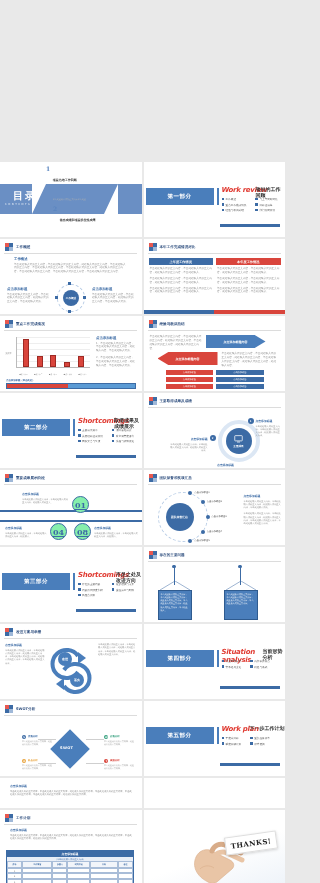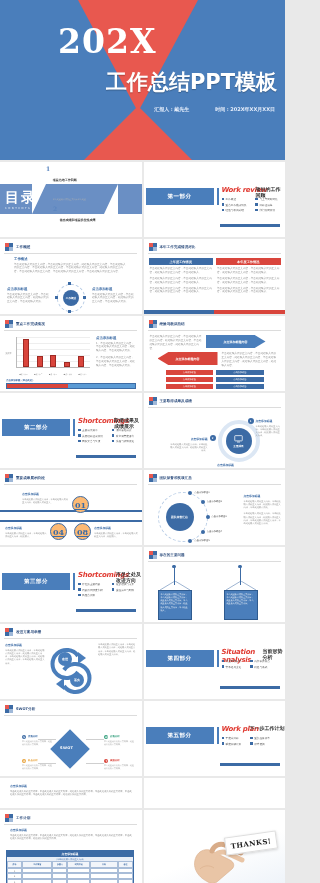--- a/index.html
+++ b/index.html
@@ -78,21 +78,21 @@
   .toc-band { position:absolute; left:0; top:22px; width:141.5px; height:30px; background:#6a8fc4; }
   .toc-band:before{
     content:""; position:absolute; left:32px; top:0; width:0; height:0;
     border-top:30px solid #fff; border-right:14px solid transparent;
   }
   .toc-band:after{
     content:""; position:absolute; left:104px; top:0; width:0; height:0;
     border-bottom:30px solid #fff; border-left:14px solid transparent;
   }
   .toc-word { position:absolute; left:5px; top:27px; color:#fff; z-index:4; }
-  .toc-word .cn { font-size:14px; font-weight:bold; letter-spacing:2px; }
+  .toc-word .cn { font-size:10px; font-weight:bold; letter-spacing:2px;margin-left:8px; }
   .toc-word .en { font-size:2.6px; letter-spacing:1.5px; opacity:.85; }
   .toc-items { position:absolute; left:46px; top:4px; z-index:5; }
   .toc-items .it { display:flex; align-items:flex-start; gap:2.5px; margin-bottom:1.6px; }
   .toc-items .nn { color:#5b86c0; font-size:6px; font-weight:bold; line-height:1; font-family:"DejaVu Serif",serif; }
   .toc-items .tx .a { font-size:3px; color:#3f3f3f; font-weight:bold; }
   .toc-items .tx .b { font-size:2.1px; color:#b0b0b0; }
 
   
   .cmp { position:absolute; left:5px; top:19px; display:flex; gap:3px; width:132px; }
   .cmp .col { flex:1; }
@@ -131,21 +131,21 @@
   .hub-core { background:#3c6ba5; color:#fff; display:flex; align-items:center; justify-content:center;
               font-size:3.4px; font-weight:bold; flex-direction:column; }
   .hub-ring { border:.6px dashed #b9cde6; }
   .hub-ring2 { border:4px solid #dce7f4; }
   .dot { position:absolute; border-radius:50%; background:#3c6ba5; color:#fff;
          display:flex; align-items:center; justify-content:center; font-size:2.4px; font-weight:bold; }
 
   
   .tl-line { position:absolute; left:0; width:141.5px; height:1.6px; background:#3c6ba5; }
   .num-c { position:absolute; width:17px; height:17px; border-radius:50%; border:1px solid #3c6ba5;
-           background:#fdba74; display:flex; align-items:center; justify-content:center;
+           background:#86efac; display:flex; align-items:center; justify-content:center;
            color:#3c6ba5; font-size:8px; font-weight:bold; font-family:"DejaVu Serif",serif;text-decoration:underline; }
 
   
   .hangpin { position:absolute; width:1px; background:#3c6ba5; }
   .hangpin:before{ content:""; position:absolute; left:-1.2px; top:-2px; width:3.4px; height:3.4px; border-radius:50%; background:#3c6ba5; }
   .hang-box { position:absolute; background:#4a7ebb; border:.6px solid #2f5b8f; padding:2px; }
 
   
   .cyc { position:absolute; border-radius:50%; background:#4a7ebb; color:#fff;
          display:flex; align-items:center; justify-content:center; font-size:3px; font-weight:bold; }
@@ -176,30 +176,20 @@
     font-size:7px; font-weight:bold; color:#222; letter-spacing:.4px;
     box-shadow:0 1px 3px rgba(0,0,0,.18);
   }
   .thanks-bg { position:absolute; inset:0; background:linear-gradient(160deg,#fff 55%,#eef3f9 100%); }
 </style>
 </head>
 <body>
 
 <div class="sheet">
 
-  <div class="hero">
-    <div class="tri-down"></div>
-    <div class="tri-up"></div>
-    <div class="year">202X</div>
-    <div class="maintitle">工作总结PPT模板</div>
-    <div class="meta">
-      <span>汇报人：戴先生</span>
-      <span>时间：202X年XX月XX日</span>
-    </div>
-  </div>
 
   <div class="grid">
 
     <div class="row">
 
       <div class="slide">
         <div class="toc-band"></div>
         <div class="toc-word">
           <div class="cn">目录</div>
           <div class="en">CONTENTS</div>

